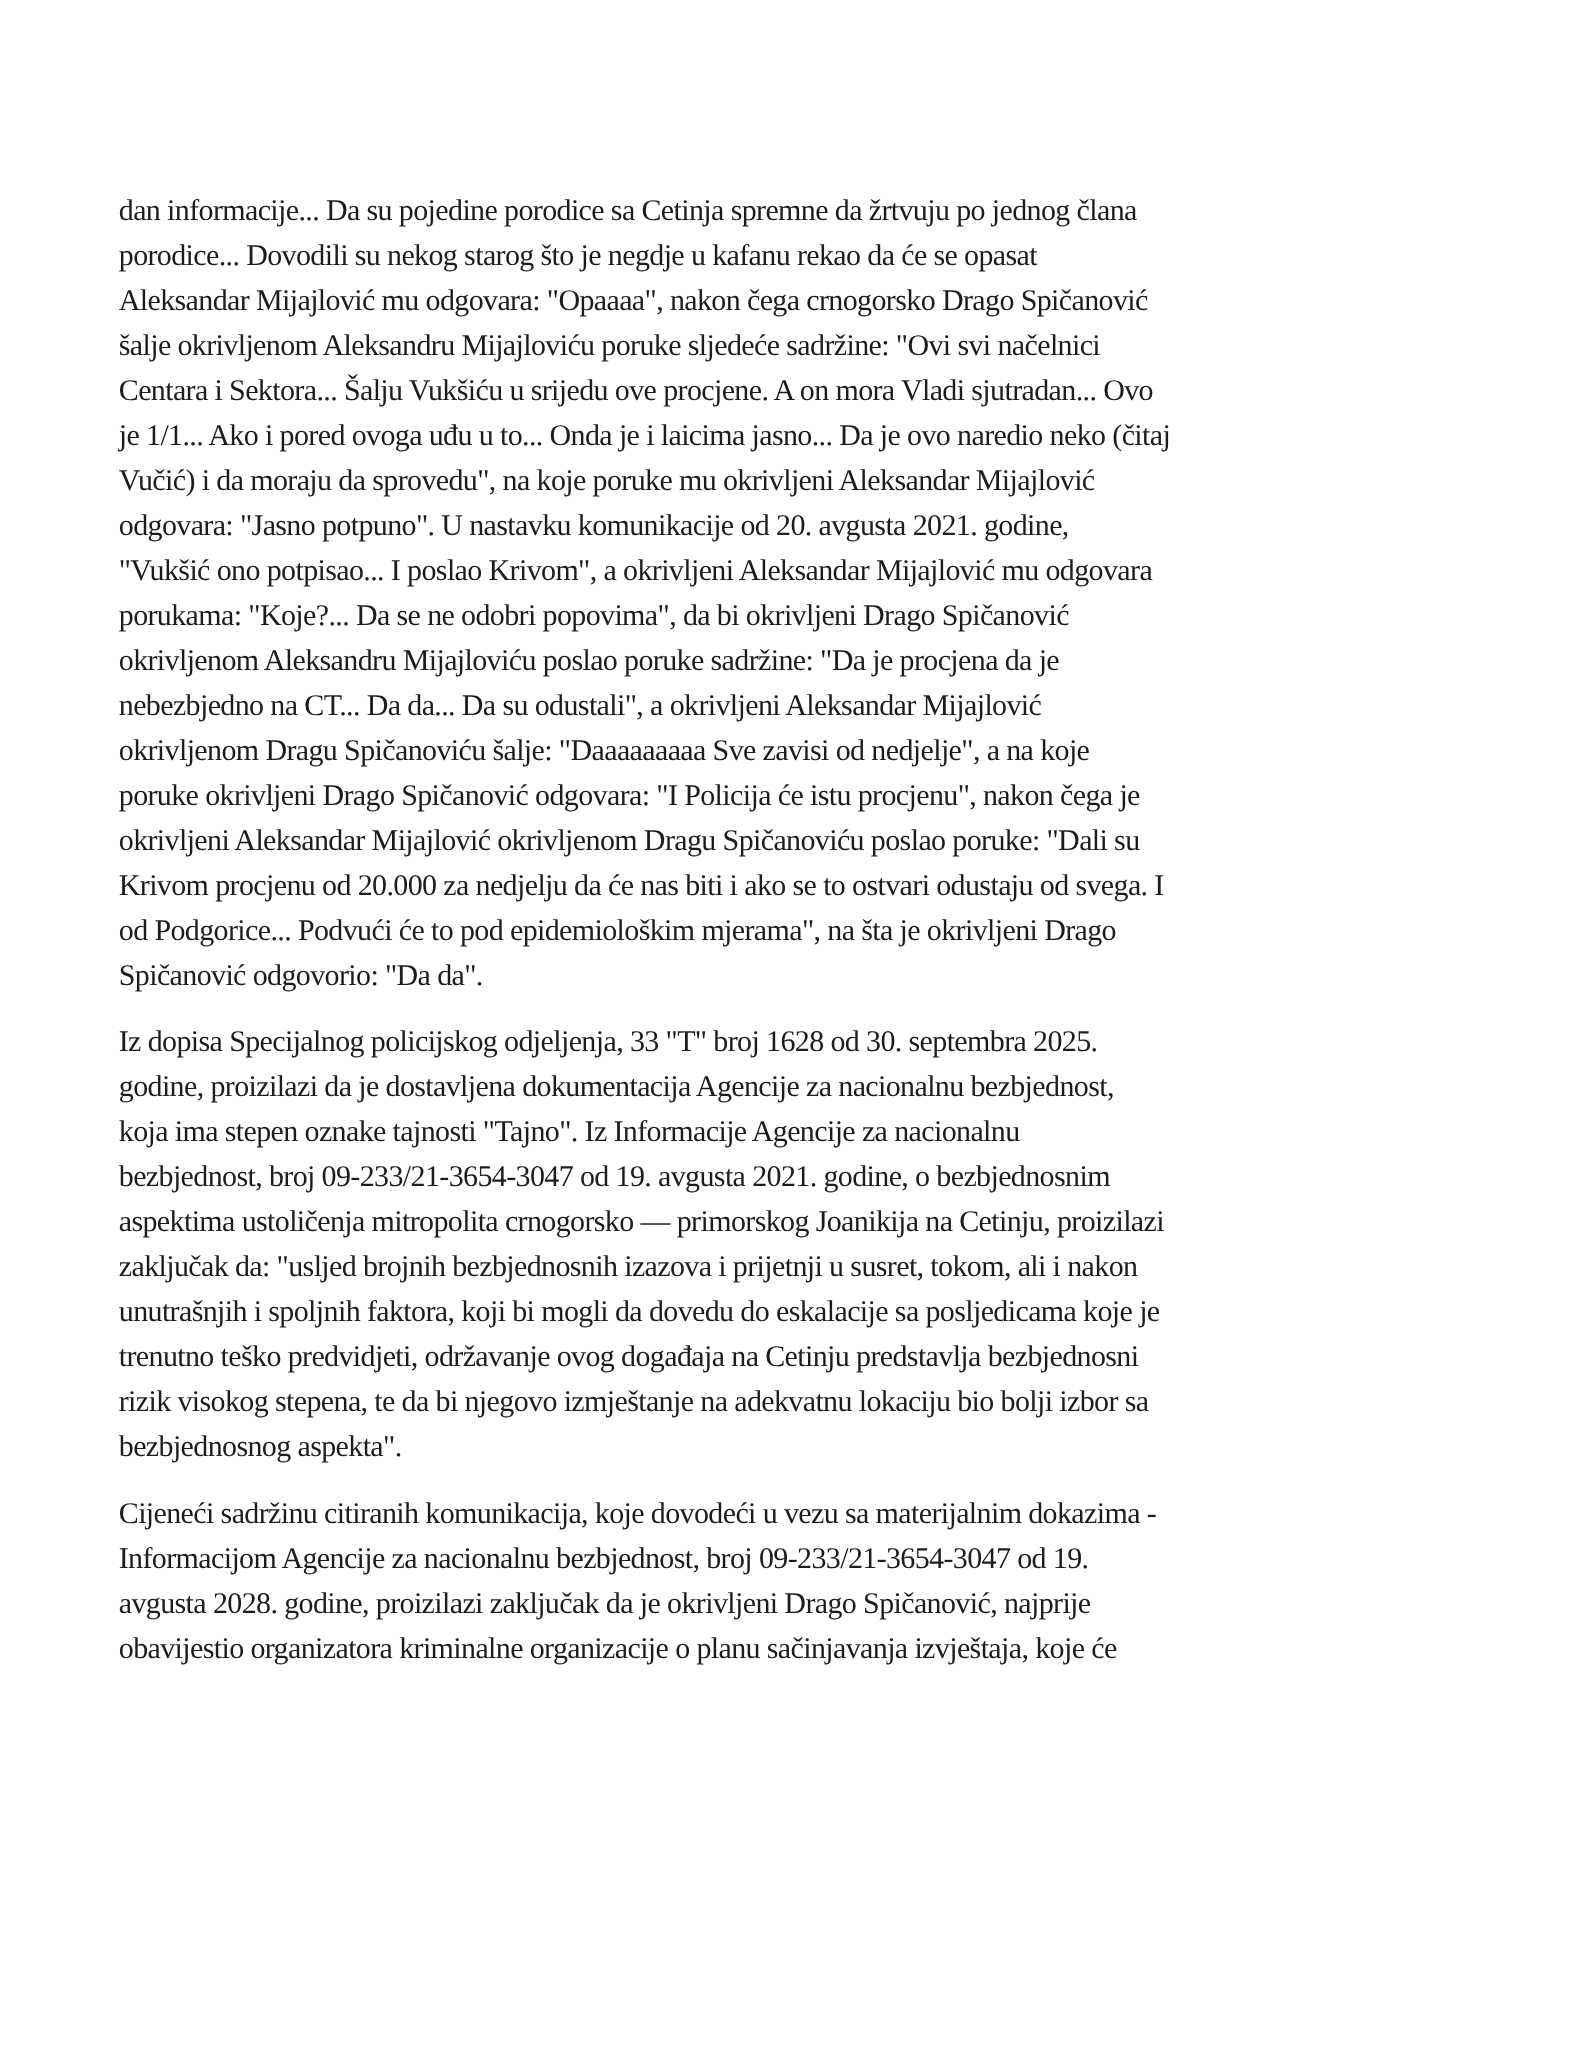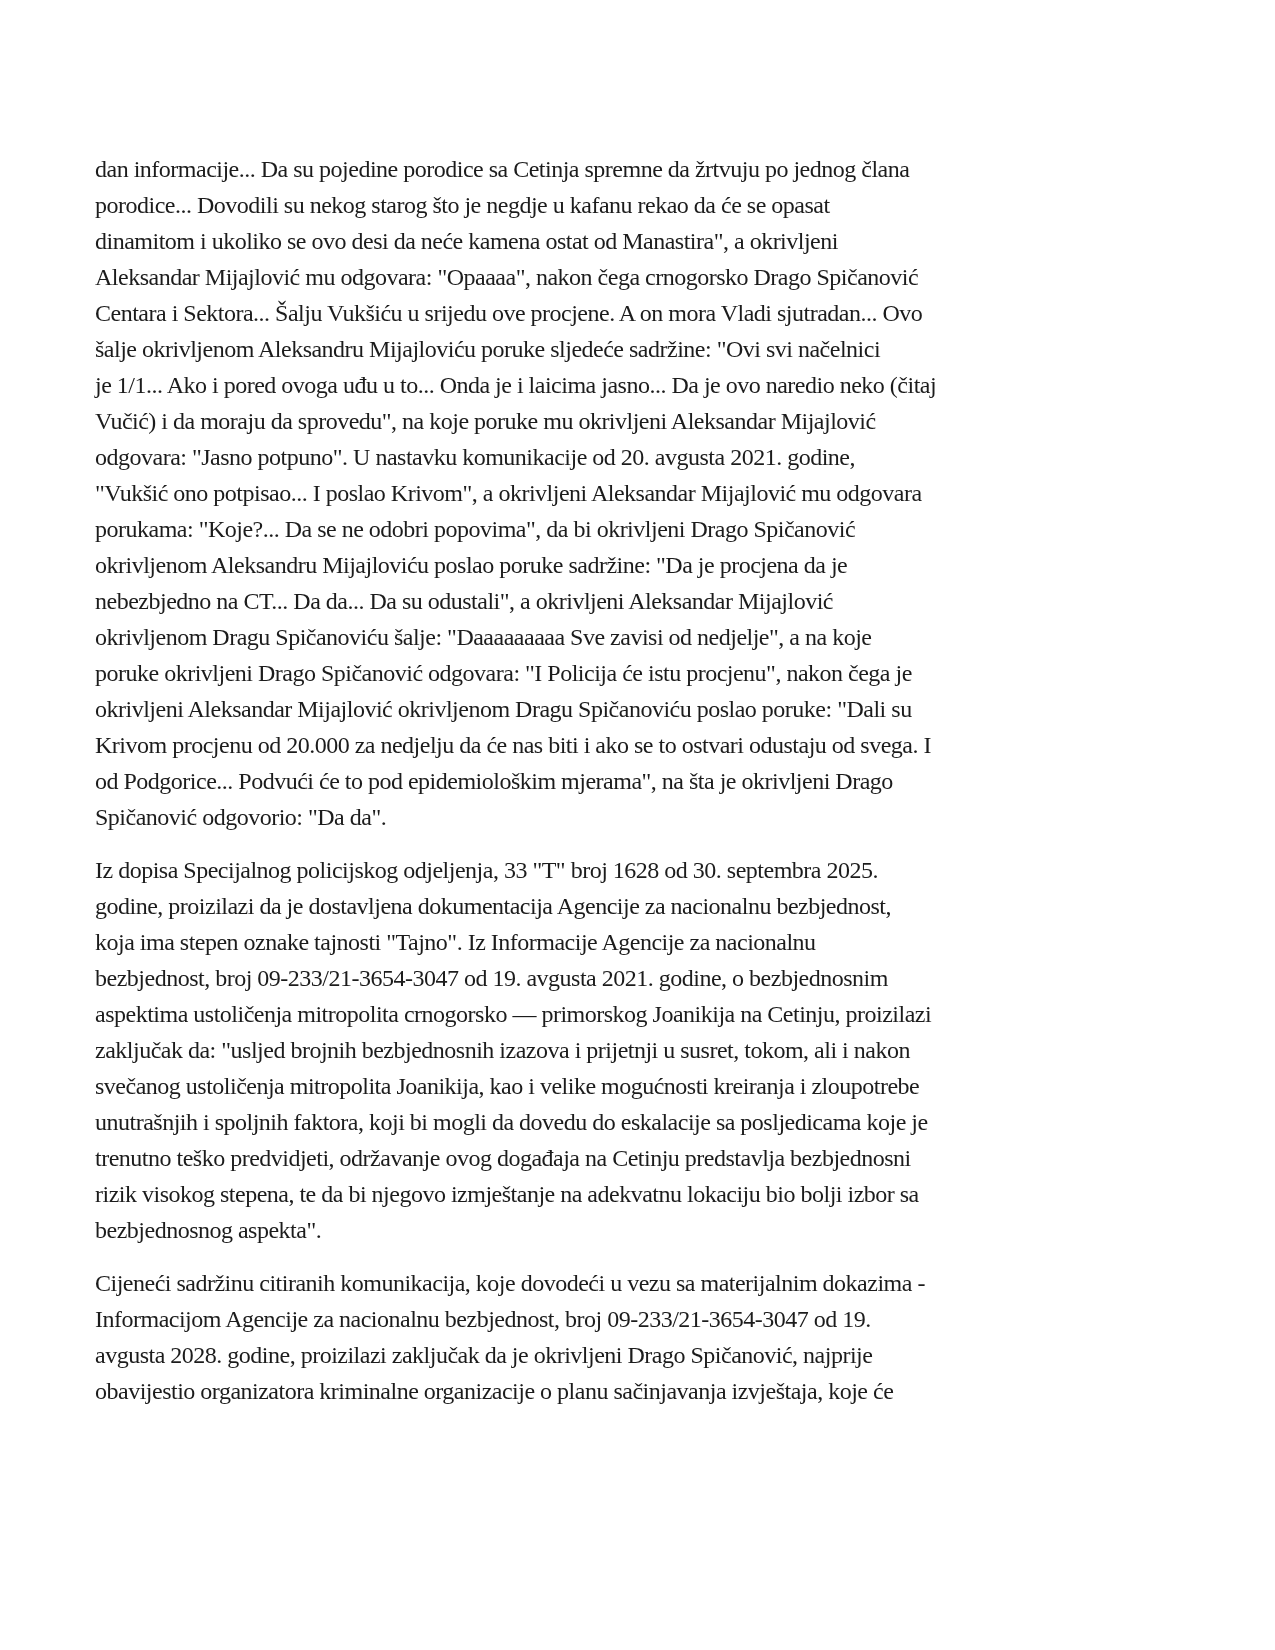--- a/index.html
+++ b/index.html
@@ -30,24 +30,23 @@
     color: #1c1c1c;
   }
 </style>
 </head>
 <body>
 
 <div class="page">
   <section class="paragraph">
       <div class="line">dan informacije... Da su pojedine porodice sa Cetinja spremne da žrtvuju po jednog člana</div>
       <div class="line">porodice... Dovodili su nekog starog što je negdje u kafanu rekao da će se opasat</div>
-      <div class="line">dinamitom i ukoliko se ovo desi da neće kamena ostat od Manastira", a okrivljeni</div>
       <div class="line">Aleksandar Mijajlović mu odgovara: "Opaaaa", nakon čega crnogorsko Drago Spičanović</div>
+      <div class="line">šalje okrivljenom Aleksandru Mijajloviću poruke sljedeće sadržine: "Ovi svi načelnici</div>
       <div class="line">Centara i Sektora... Šalju Vukšiću u srijedu ove procjene. A on mora Vladi sjutradan... Ovo</div>
-      <div class="line">šalje okrivljenom Aleksandru Mijajloviću poruke sljedeće sadržine: "Ovi svi načelnici</div>
       <div class="line">je 1/1... Ako i pored ovoga uđu u to... Onda je i laicima jasno... Da je ovo naredio neko (čitaj</div>
       <div class="line">Vučić) i da moraju da sprovedu", na koje poruke mu okrivljeni Aleksandar Mijajlović</div>
       <div class="line">odgovara: "Jasno potpuno". U nastavku komunikacije od 20. avgusta 2021. godine,</div>
       <div class="line">"Vukšić ono potpisao... I poslao Krivom", a okrivljeni Aleksandar Mijajlović mu odgovara</div>
       <div class="line">porukama: "Koje?... Da se ne odobri popovima", da bi okrivljeni Drago Spičanović</div>
       <div class="line">okrivljenom Aleksandru Mijajloviću poslao poruke sadržine: "Da je procjena da je</div>
       <div class="line">nebezbjedno na CT... Da da... Da su odustali", a okrivljeni Aleksandar Mijajlović</div>
       <div class="line">okrivljenom Dragu Spičanoviću šalje: "Daaaaaaaaa Sve zavisi od nedjelje", a na koje</div>
       <div class="line">poruke okrivljeni Drago Spičanović odgovara: "I Policija će istu procjenu", nakon čega je</div>
       <div class="line">okrivljeni Aleksandar Mijajlović okrivljenom Dragu Spičanoviću poslao poruke: "Dali su</div>
@@ -55,21 +54,20 @@
       <div class="line">od Podgorice... Podvući će to pod epidemiološkim mjerama", na šta je okrivljeni Drago</div>
       <div class="line">Spičanović odgovorio: "Da da".</div>
     </section>
   <section class="paragraph">
       <div class="line">Iz dopisa Specijalnog policijskog odjeljenja, 33 "T" broj 1628 od 30. septembra 2025.</div>
       <div class="line">godine, proizilazi da je dostavljena dokumentacija Agencije za nacionalnu bezbjednost,</div>
       <div class="line">koja ima stepen oznake tajnosti "Tajno". Iz Informacije Agencije za nacionalnu</div>
       <div class="line">bezbjednost, broj 09-233/21-3654-3047 od 19. avgusta 2021. godine, o bezbjednosnim</div>
       <div class="line">aspektima ustoličenja mitropolita crnogorsko — primorskog Joanikija na Cetinju, proizilazi</div>
       <div class="line">zaključak da: "usljed brojnih bezbjednosnih izazova i prijetnji u susret, tokom, ali i nakon</div>
-      <div class="line">svečanog ustoličenja mitropolita Joanikija, kao i velike mogućnosti kreiranja i zloupotrebe</div>
       <div class="line">unutrašnjih i spoljnih faktora, koji bi mogli da dovedu do eskalacije sa posljedicama koje je</div>
       <div class="line">trenutno teško predvidjeti, održavanje ovog događaja na Cetinju predstavlja bezbjednosni</div>
       <div class="line">rizik visokog stepena, te da bi njegovo izmještanje na adekvatnu lokaciju bio bolji izbor sa</div>
       <div class="line">bezbjednosnog aspekta".</div>
     </section>
   <section class="paragraph">
       <div class="line">Cijeneći sadržinu citiranih komunikacija, koje dovodeći u vezu sa materijalnim dokazima -</div>
       <div class="line">Informacijom Agencije za nacionalnu bezbjednost, broj 09-233/21-3654-3047 od 19.</div>
       <div class="line">avgusta 2028. godine, proizilazi zaključak da je okrivljeni Drago Spičanović, najprije</div>
       <div class="line">obavijestio organizatora kriminalne organizacije o planu sačinjavanja izvještaja, koje će</div>

